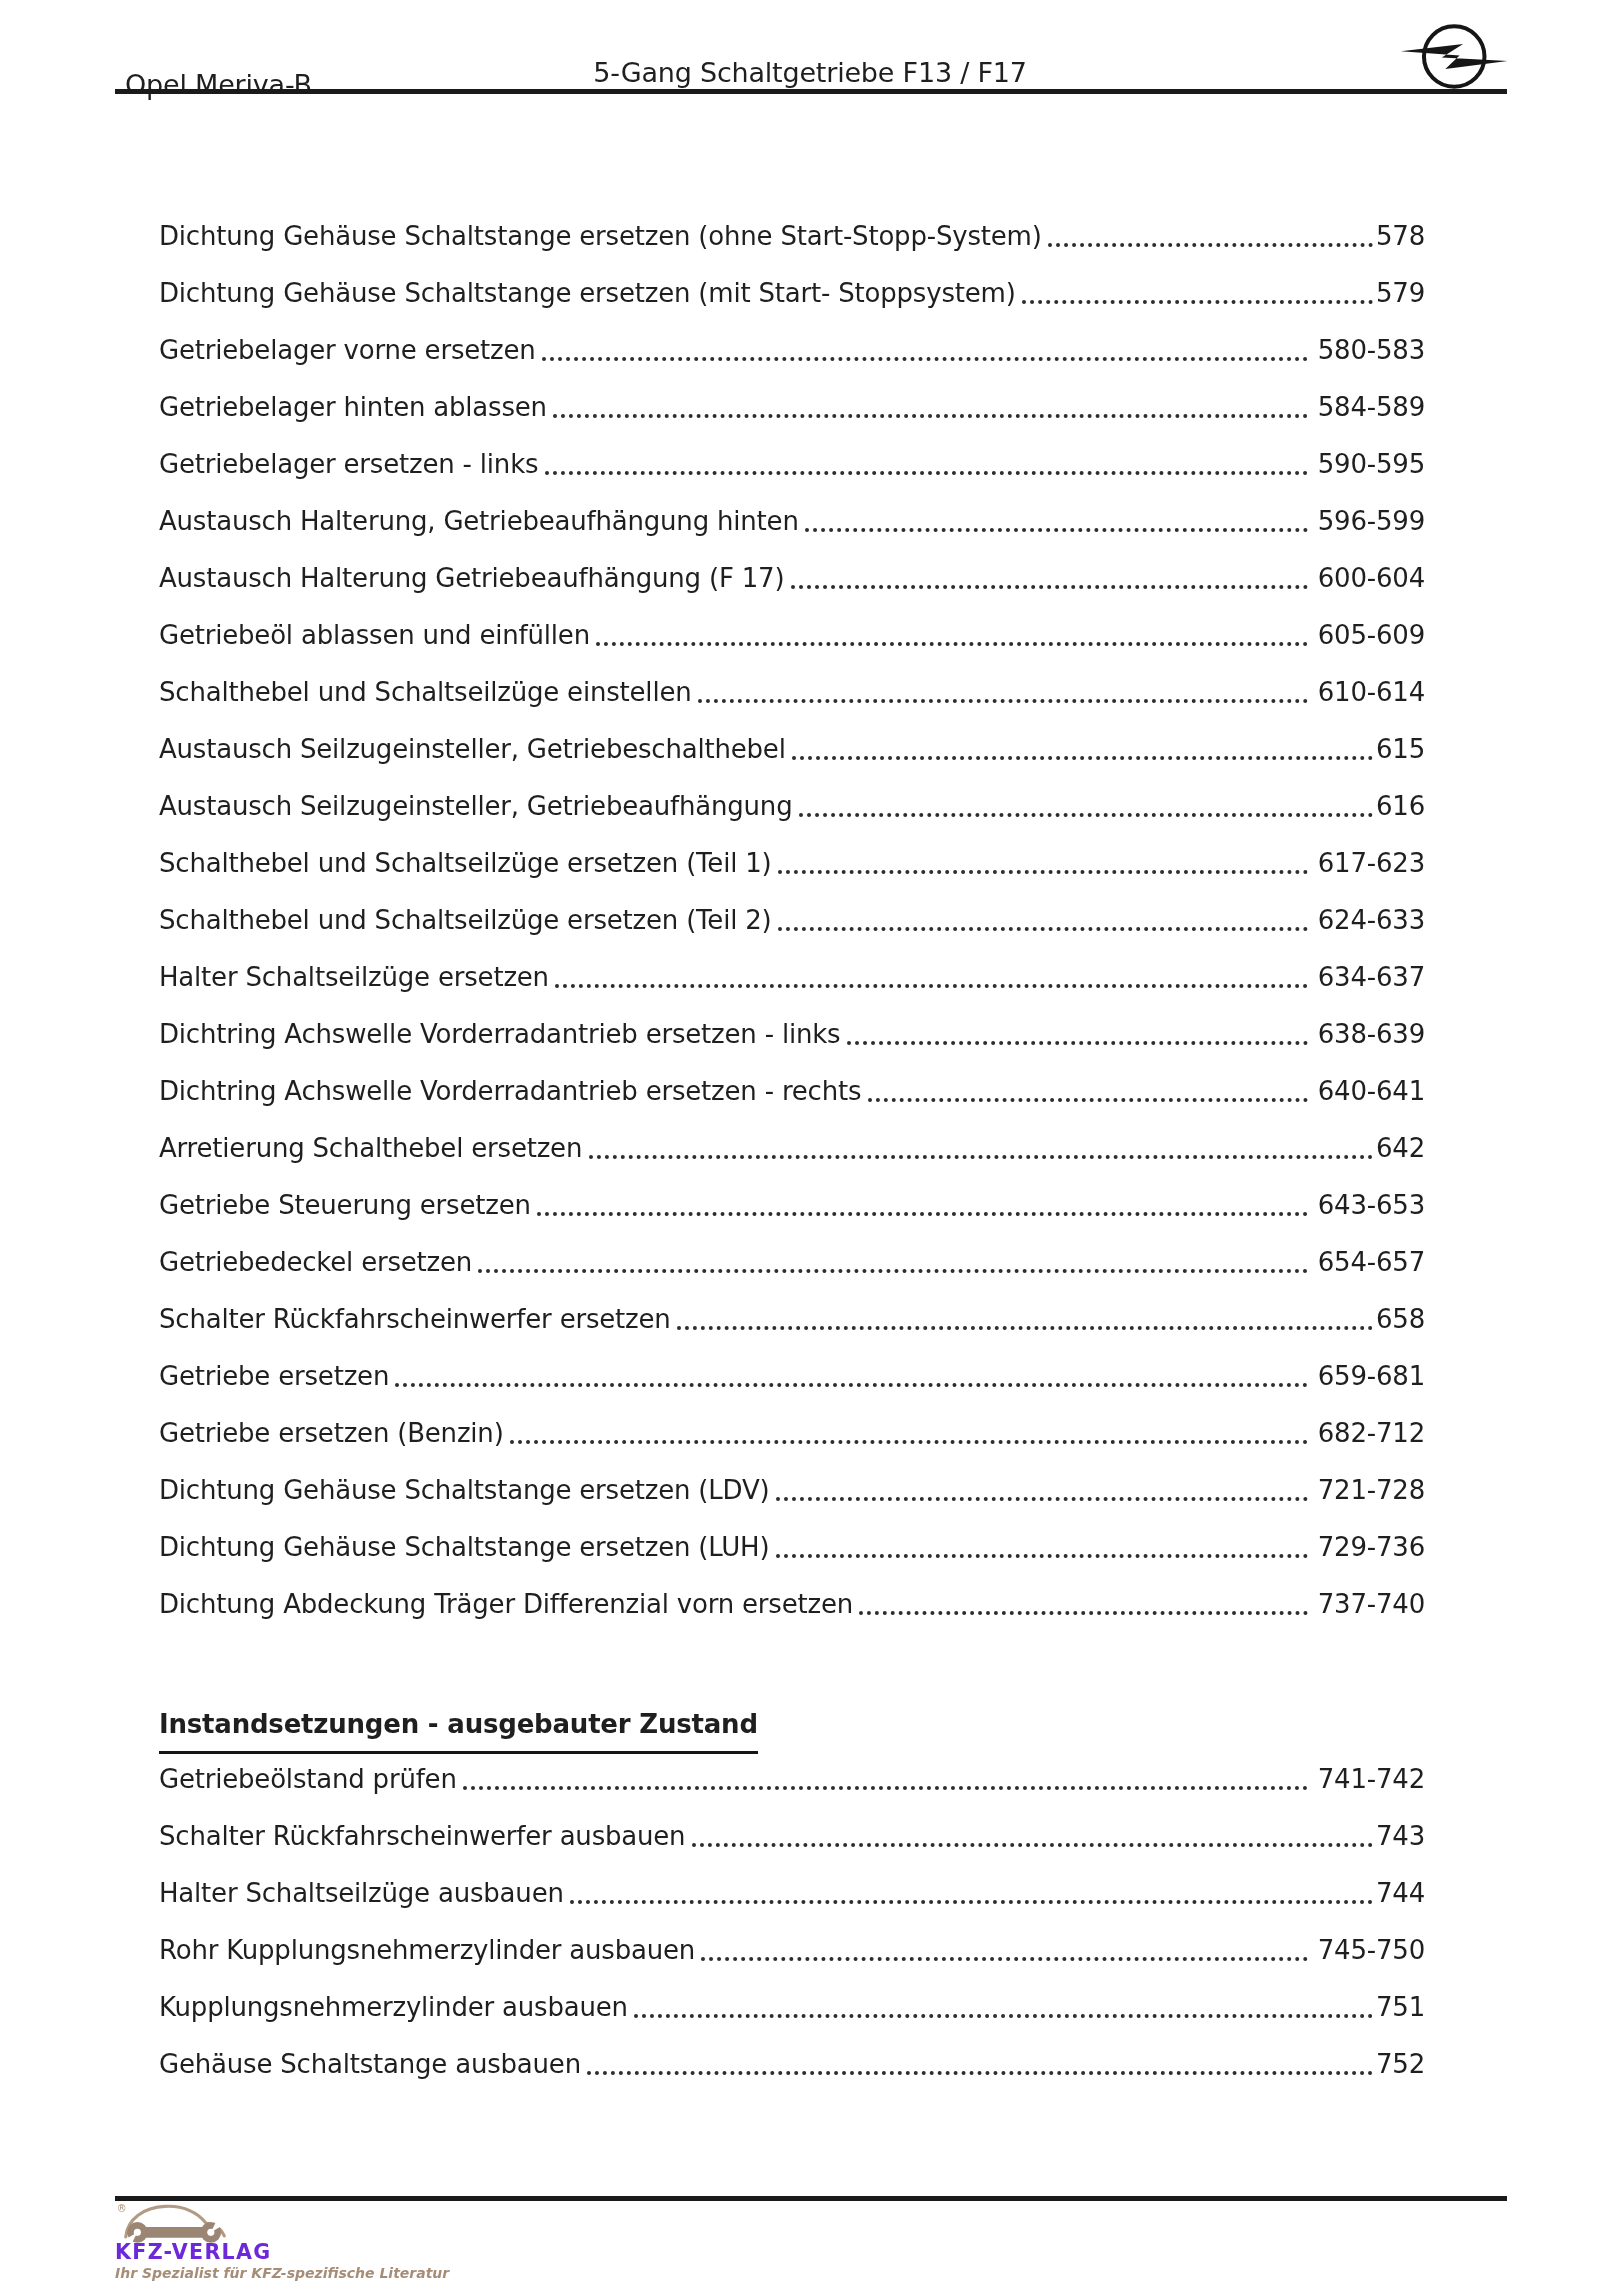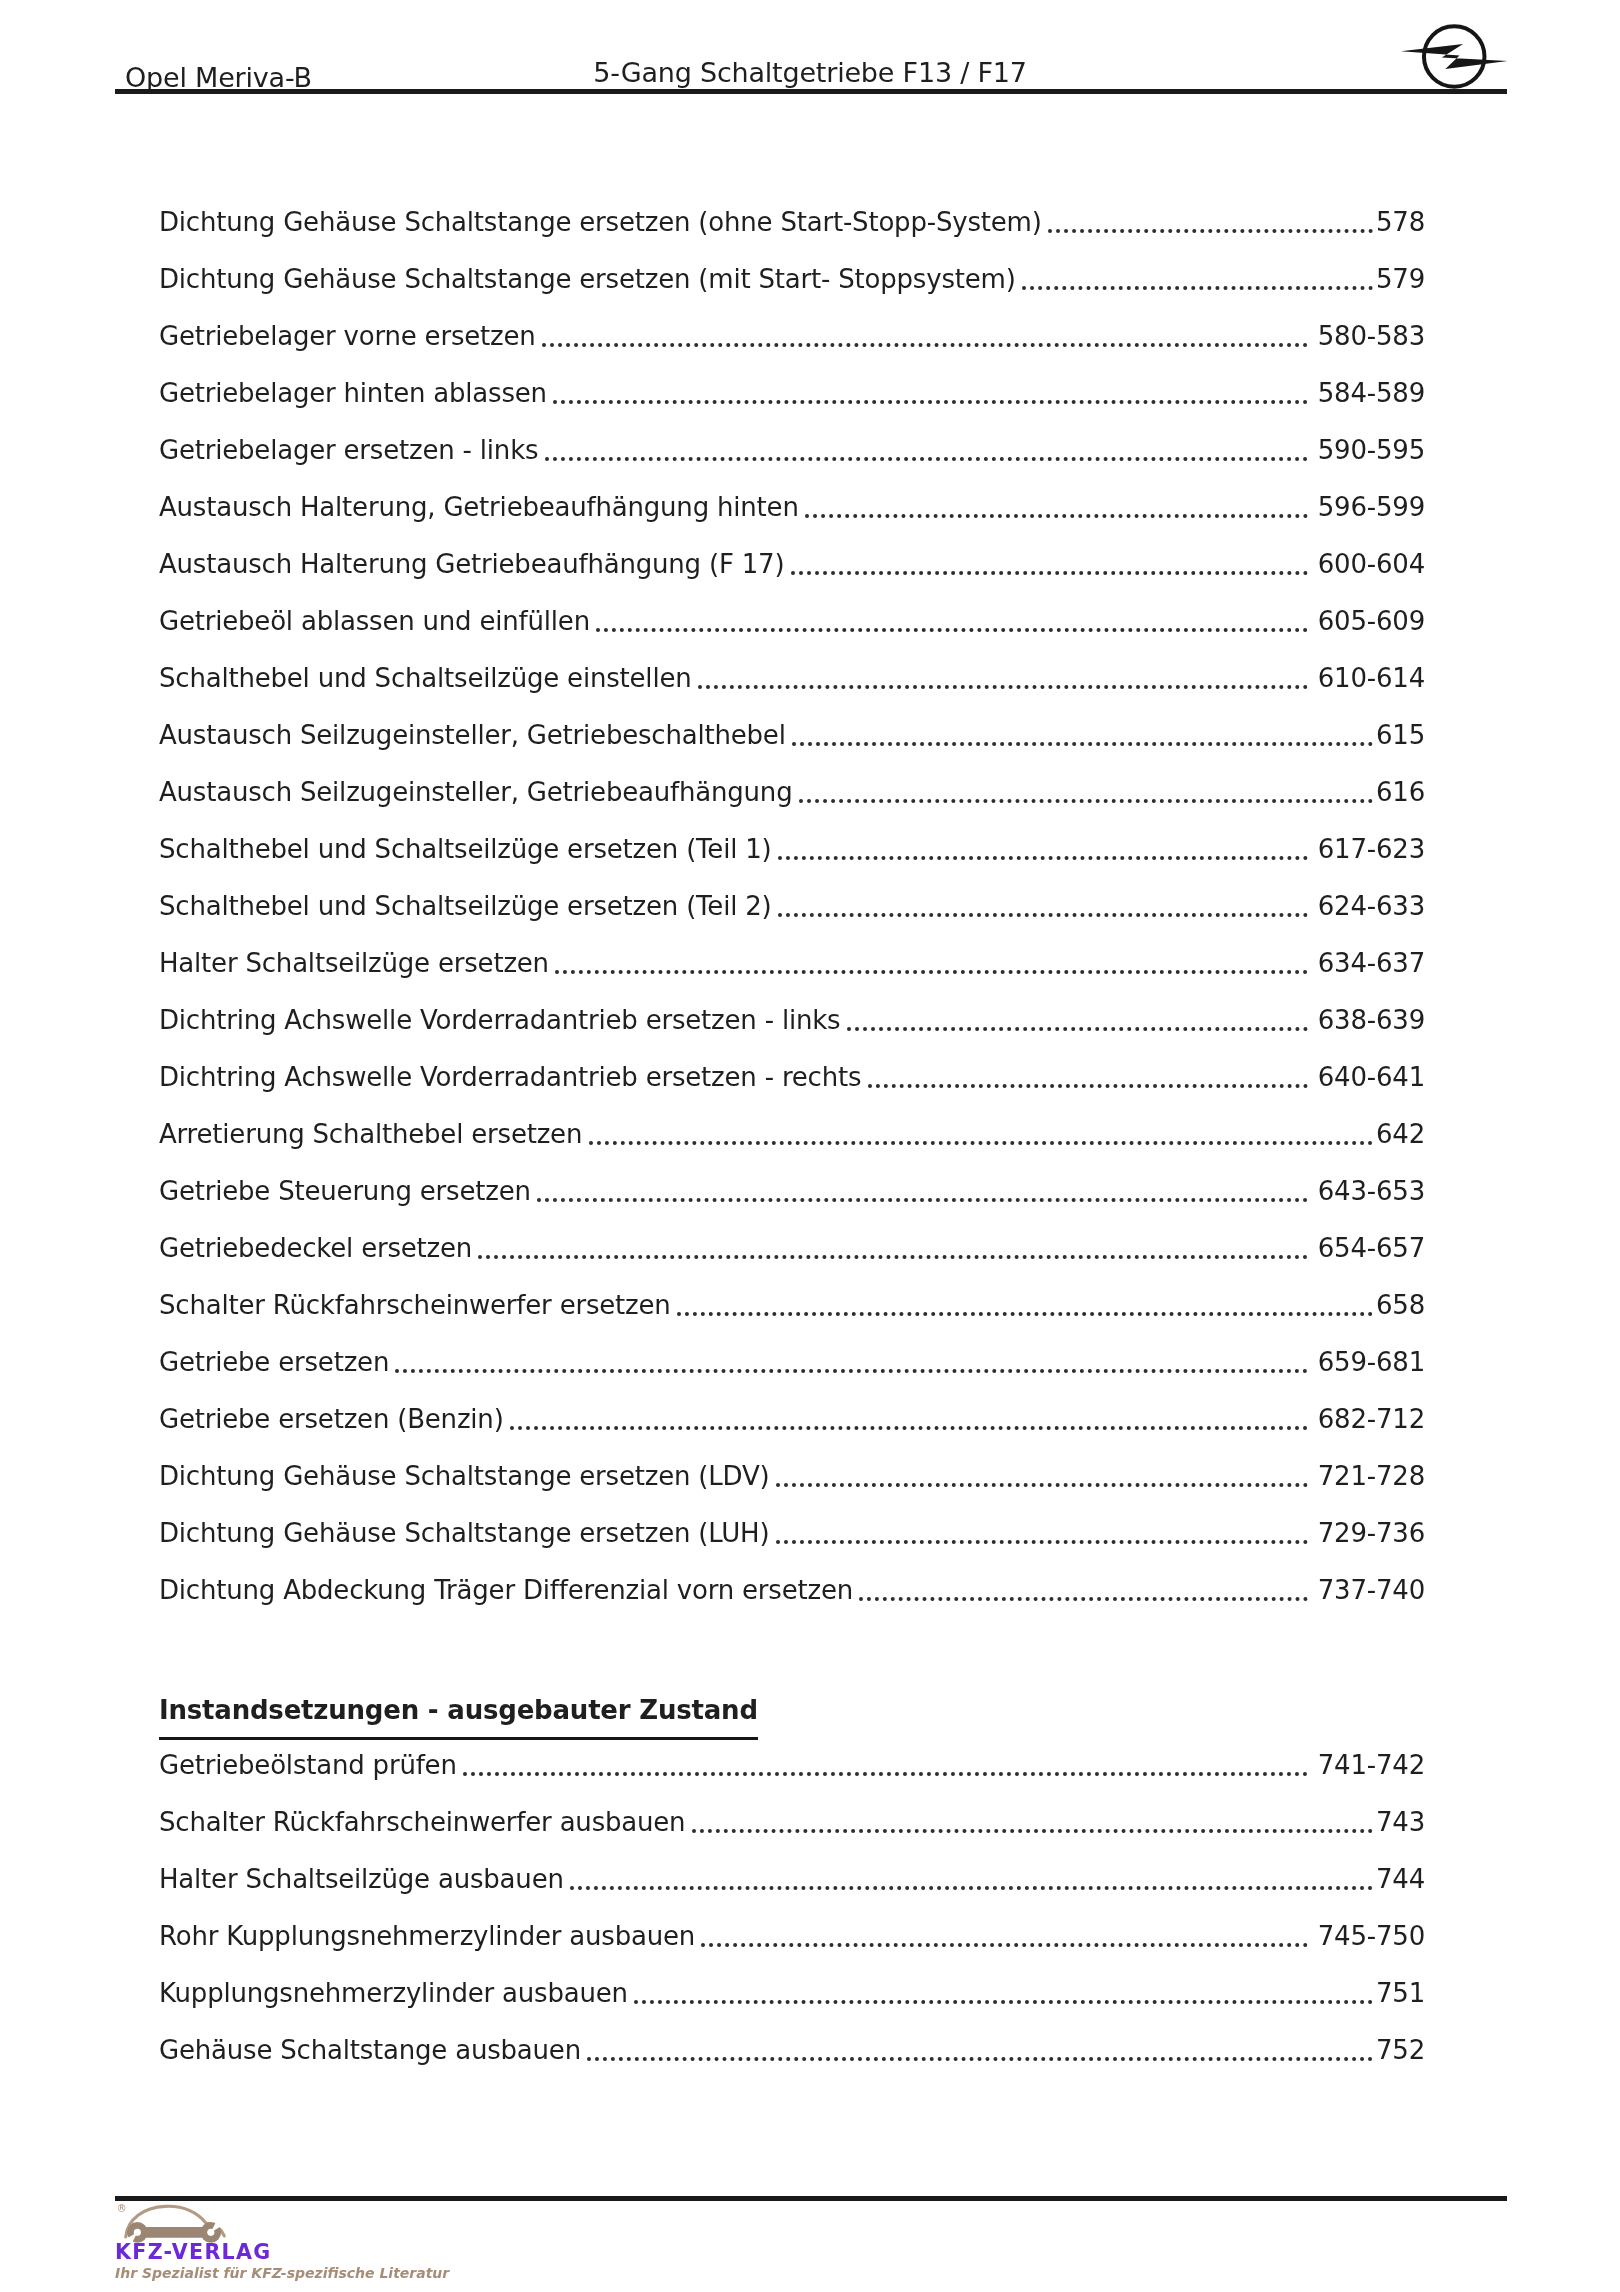--- a/index.html
+++ b/index.html
@@ -6,35 +6,35 @@
   #page{
     position:relative;
     width:1620px;height:2293px;
     background:#ffffff;
     font-family:"DejaVu Sans","Liberation Sans",sans-serif;
     color:#1f1f1f;
     overflow:hidden;
   }
   
   .hdr-left{
-    position:absolute;left:125px;top:62px;
+    position:absolute;left:125px;top:69px;
     font-size:27px;letter-spacing:-0.2px;white-space:nowrap;
   }
   .hdr-title{
     position:absolute;left:0;top:57px;width:100%;
     text-align:center;font-size:27px;letter-spacing:-0.2px;white-space:nowrap;
   }
   .hdr-rule{
     position:absolute;left:115px;top:89px;width:1392px;height:4.5px;
     background:#1a1a1a;
   }
   .opel-logo{position:absolute;left:1397px;top:19.7px;width:118px;height:73px;}
   
   .toc{
-    position:absolute;left:159px;top:193px;width:1266px;
+    position:absolute;left:159px;top:207px;width:1266px;
     font-size:26px;letter-spacing:-0.2px;
   }
   .row{
     display:flex;align-items:center;height:57px;
   }
   .row .label{white-space:nowrap;}
   .row .leader{
     flex:1 1 auto;min-width:21.5px;height:0;
     border-bottom:4px dotted #2d2d2d;
     position:relative;top:9px;

